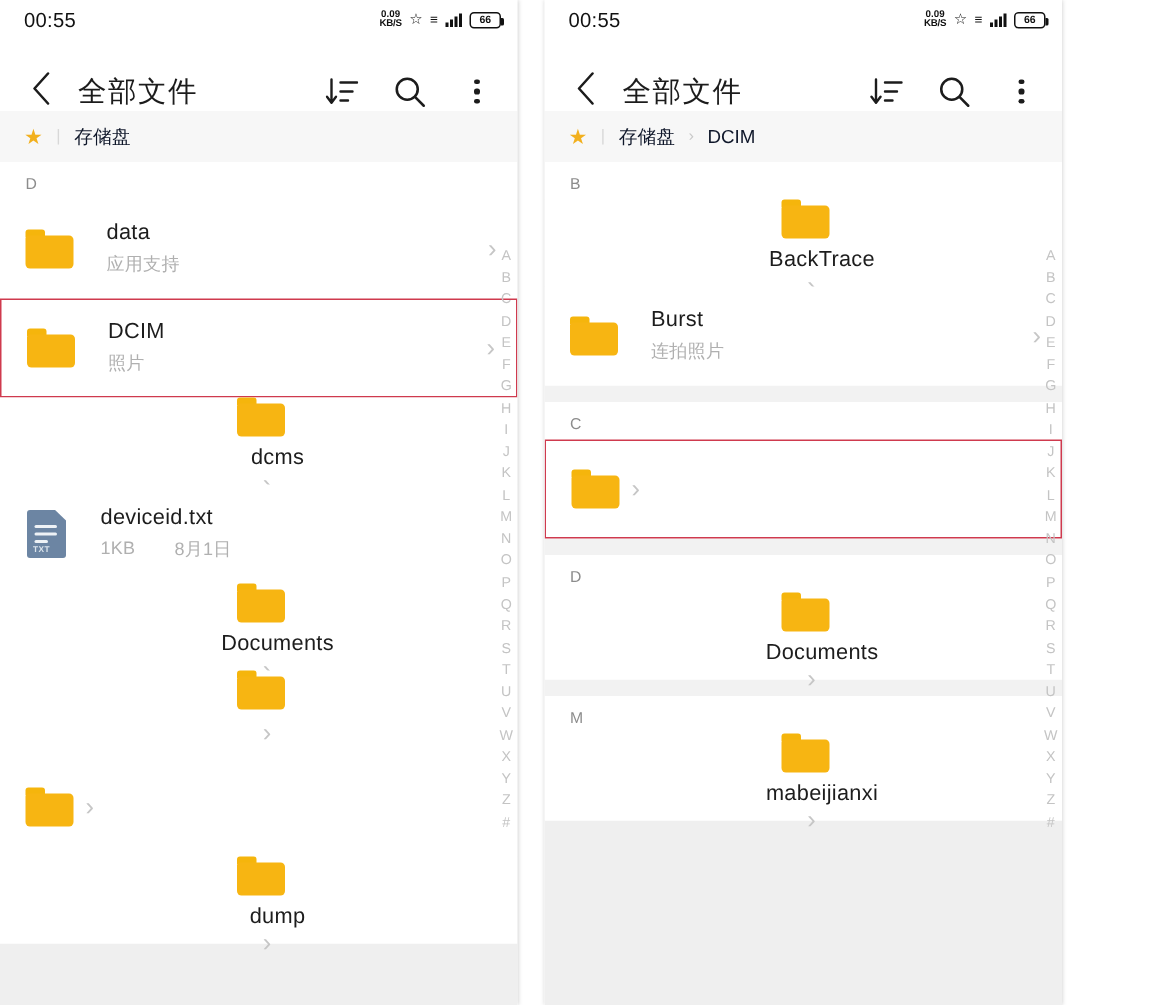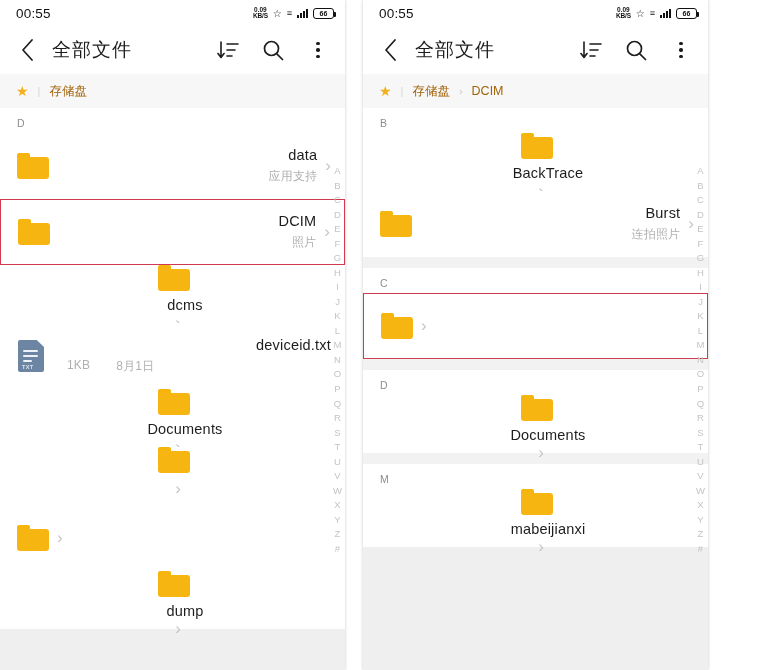--- a/index.html
+++ b/index.html
@@ -52,21 +52,21 @@
     padding:0 2px;
   }
   .sb-batt:after {
     content:""; position:absolute; right:-3px; top:3px;
     width:2px; height:5px; background:#111; border-radius:0 1px 1px 0;
   }
 
   
   .appbar {
     height:48px; flex:0 0 48px;
-    display:flex; align-items:center;
+    display:flex; align-items:flex-end;
     padding:0 14px 0 12px;
     background:#fff;
   }
   .back-btn {
     width:30px; height:30px;
     display:flex; align-items:center; justify-content:center;
     cursor:pointer;
   }
   .title {
     font-size:19px; color:#1c1c1c; margin-left:10px;
@@ -80,42 +80,41 @@
   
   .crumbs {
     height:34px; flex:0 0 34px;
     display:flex; align-items:center;
     background:#f7f7f7;
     padding:0 16px;
     gap:9px;
   }
   .crumb-star { color:#f2b01e; font-size:14px; cursor:pointer; }
   .crumb-div { color:#d8d8d8; font-size:11px; }
-  .crumb { color:#a16207; font-size:12.5px; cursor:pointer; }
+  .crumb { color:#0f172a; font-size:12.5px; cursor:pointer; }
   .crumb-sep { color:#c9c9c9; font-size:11px; }
 
   
   .listwrap { position:relative; flex:1 1 auto; overflow:hidden; background:#efefef; }
   .list { background:#fff; }
   .section-gap { height:11px; background:#f2f2f2; }
   .section-hdr {
     font-size:10.5px; color:#8c8c8c;
     padding:9px 0 4px 17px;
     background:#fff;
     letter-spacing:0.4px;
   }
 
   .row {
     display:flex; align-items:center;
     height:66px;
     padding:0 14px 0 17px;
     background:#fff;
     cursor:pointer;
     position:relative;
-    text-align:right;
   }
   .row.hl { border:1.3px solid #cf3a4e; }
   .row.short { height:58px;flex-direction:column; }
 
   .folder {
     width:32px; height:26px; position:relative; flex:0 0 32px;
   }
   .folder:before {
     content:""; position:absolute; left:0; top:0;
     width:13px; height:5px; background:#f5b50c;

